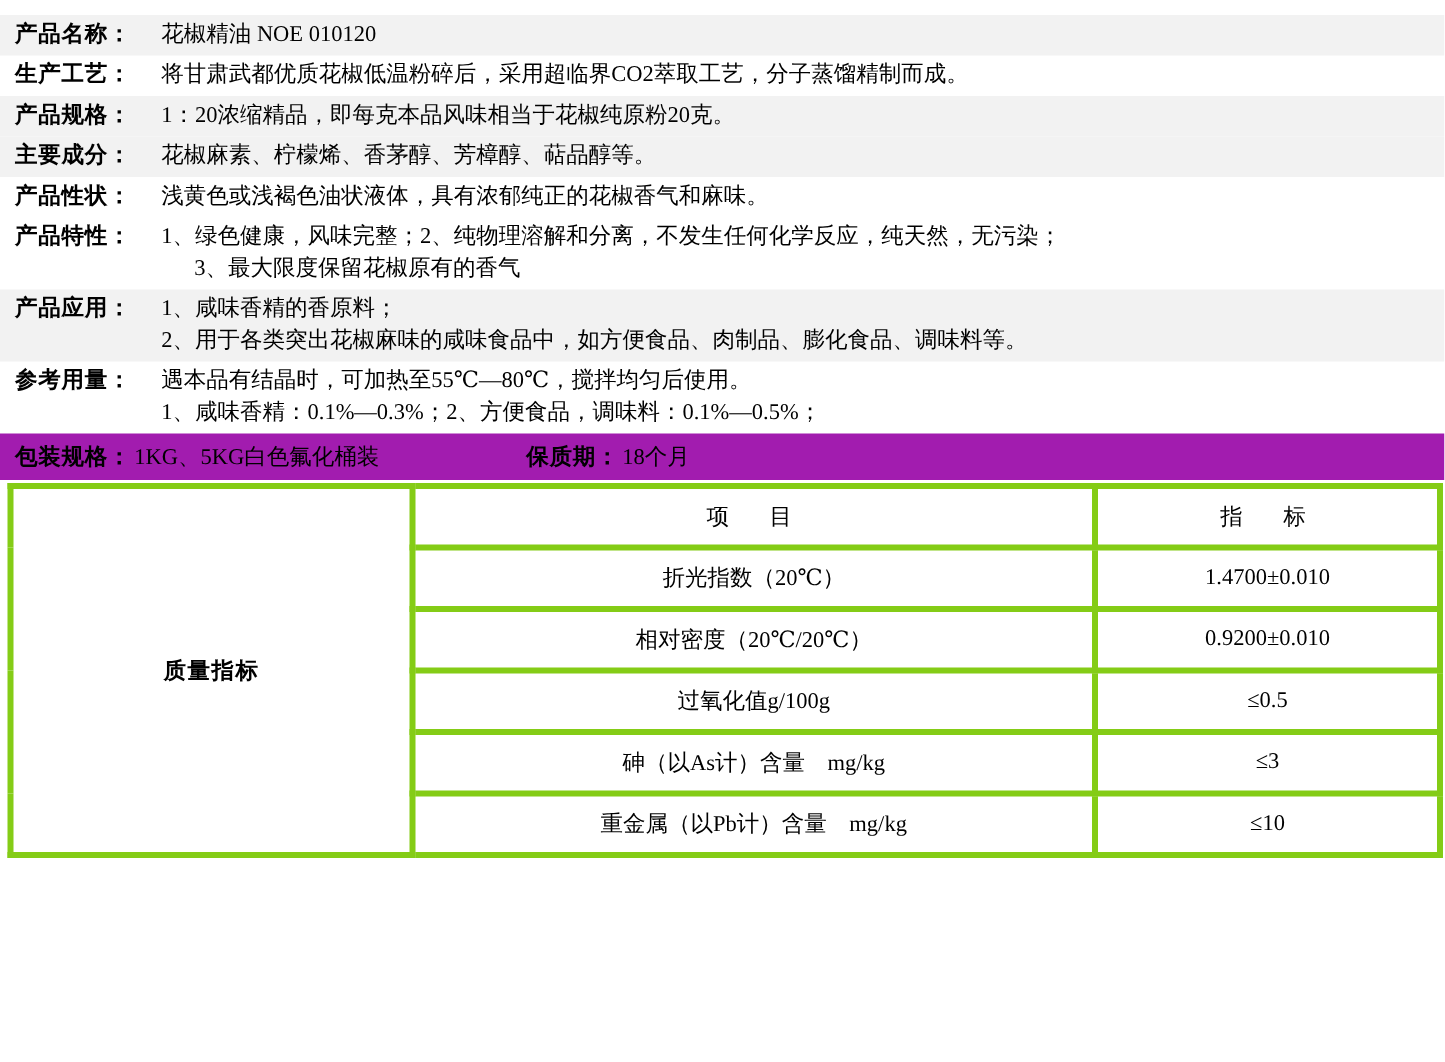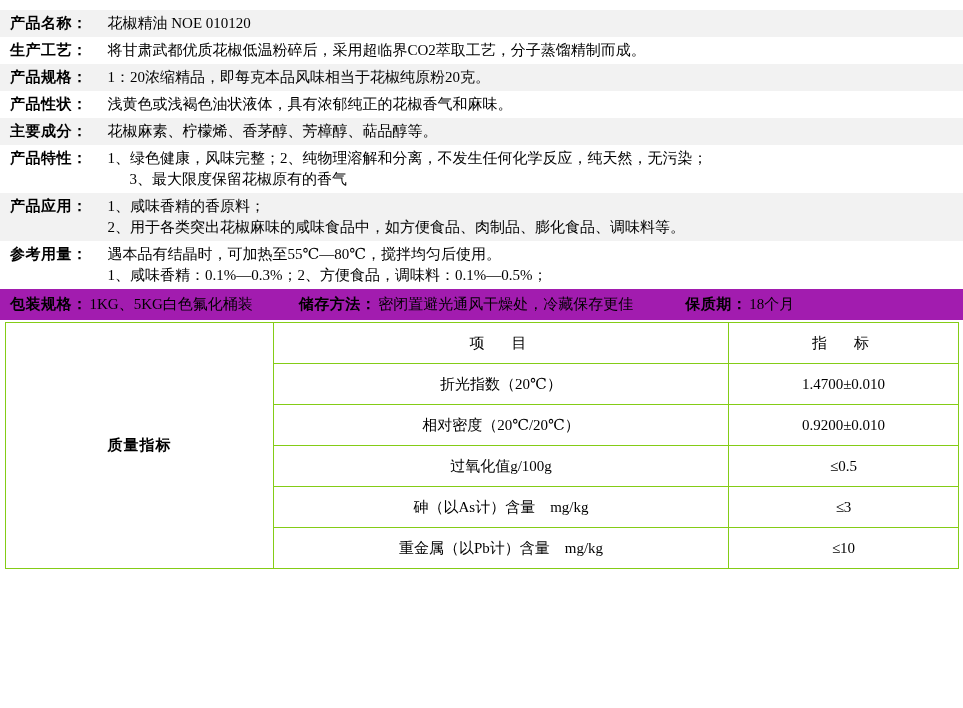--- a/index.html
+++ b/index.html
@@ -80,21 +80,21 @@
   .pack-gap-2 { width: 52px; }
 
   
   table.quality {
     border-collapse: collapse;
     width: 953px;
     margin: 2px 0 0 5px;
     table-layout: fixed;
   }
   table.quality td {
-    border: 1px solid #84cc16;
+    border: 4px solid #84cc16;
     text-align: center;
     font-size: 15px;
     height: 41px;
     padding: 2px 4px;
     box-sizing: border-box;
   }
   td.qi-head {
     width: 268px;
     font-weight: bold;
     font-size: 16px;
@@ -127,31 +127,31 @@
       </div>
     </div>
 
     <div class="row shaded">
       <div class="row-label">产品规格：</div>
       <div class="row-value">
         <span class="line">1：20浓缩精品，即每克本品风味相当于花椒纯原粉20克。</span>
       </div>
     </div>
 
+    <div class="row shaded">
+      <div class="row-label">主要成分：</div>
+      <div class="row-value">
+        <span class="line">花椒麻素、柠檬烯、香茅醇、芳樟醇、萜品醇等。</span>
+      </div>
+    </div>
+
     <div class="row">
       <div class="row-label">产品性状：</div>
       <div class="row-value">
         <span class="line">浅黄色或浅褐色油状液体，具有浓郁纯正的花椒香气和麻味。</span>
-      </div>
-    </div>
-
-    <div class="row shaded">
-      <div class="row-label">主要成分：</div>
-      <div class="row-value">
-        <span class="line">花椒麻素、柠檬烯、香茅醇、芳樟醇、萜品醇等。</span>
       </div>
     </div>
 
     <div class="row">
       <div class="row-label">产品特性：</div>
       <div class="row-value">
         <span class="line">1、绿色健康，风味完整；2、纯物理溶解和分离，不发生任何化学反应，纯天然，无污染；</span>
         <span class="line indent">3、最大限度保留花椒原有的香气</span>
       </div>
     </div>
@@ -173,24 +173,20 @@
     </div>
 
   </div>
 
   <div class="pack-row">
     <div class="pack-group">
       <span class="pl">包装规格：</span>
       <span class="pv">1KG、5KG白色氟化桶装</span>
     </div>
     <div class="pack-gap-1"></div>
-    <div class="pack-group">
-      <span class="pl">储存方法：</span>
-      <span class="pv">密闭置避光通风干燥处，冷藏保存更佳</span>
-    </div>
     <div class="pack-gap-2"></div>
     <div class="pack-group">
       <span class="pl">保质期：</span>
       <span class="pv">18个月</span>
     </div>
   </div>
 
   <table class="quality">
     <tbody>
       <tr>

